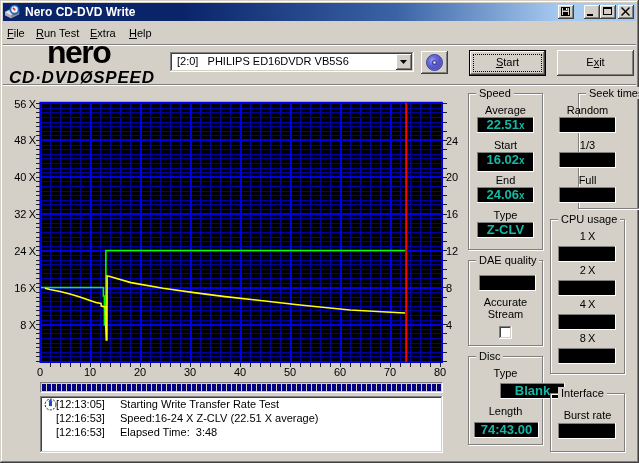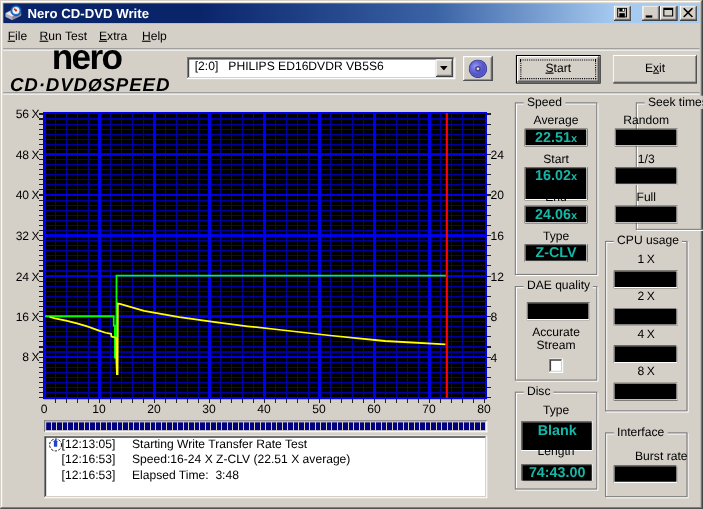--- a/index.html
+++ b/index.html
@@ -163,21 +163,21 @@
     <span class="abs" style="left:80px;top:30px;">Elapsed Time:&nbsp; 3:48</span>
 </div>
 
 <div id="rightpanel">
 <div class="group" style="left:468px;top:93px;width:75px;height:157px;">
       <span class="glabel">Speed</span>
     </div>
 <div class="lbl" style="left:468px;top:104px;width:75px;">Average</div>
 <div class="lcd" style="left:477px;top:117px;width:57px;height:16px;">22.51<span style="font-size:10px;">x</span></div>
 <div class="lbl" style="left:468px;top:139px;width:75px;">Start</div>
-<div class="lcd" style="left:477px;top:152px;width:57px;height:30px;">16.02<span style="font-size:10px;">x</span></div>
+<div class="lcd" style="left:477px;top:152px;width:57px;height:20px;">16.02<span style="font-size:10px;">x</span></div>
 <div class="lbl" style="left:468px;top:174px;width:75px;">End</div>
 <div class="lcd" style="left:477px;top:187px;width:57px;height:16px;">24.06<span style="font-size:10px;">x</span></div>
 <div class="lbl" style="left:468px;top:209px;width:75px;">Type</div>
 <div class="lcd" style="left:477px;top:222px;width:57px;height:16px;">Z-CLV</div>
 <div class="group" style="left:578px;top:93px;width:91px;height:116px;padding-left:46px;">
       <span class="glabel">Seek times</span>
     </div>
 <div class="lbl" style="left:550px;top:104px;width:75px;">Random</div>
 <div class="lcd" style="left:559px;top:117px;width:57px;height:16px;"></div>
 <div class="lbl" style="left:550px;top:139px;width:75px;">1/3</div>
@@ -198,21 +198,21 @@
 <div class="group" style="left:468px;top:260px;width:75px;height:86px;">
       <span class="glabel">DAE quality</span>
     </div>
 <div class="lcd" style="left:479px;top:275px;width:57px;height:16px;"></div>
 <div class="lbl" style="left:468px;top:296px;width:75px;">Accurate<br>Stream</div>
 <div class="abs sunken2" style="left:499px;top:326px;width:13px;height:13px;background:#fff;"></div>
 <div class="group" style="left:468px;top:356px;width:75px;height:89px;">
       <span class="glabel">Disc</span>
     </div>
 <div class="lbl" style="left:468px;top:367px;width:75px;">Type</div>
-<div class="lcd" style="left:474px;top:383px;width:65px;height:27px;line-height:16px;">Blank</div>
+<div class="lcd" style="left:500px;top:383px;width:65px;height:16px;line-height:16px;">Blank</div>
 <div class="lbl" style="left:468px;top:405px;width:75px;">Length</div>
 <div class="lcd" style="left:474px;top:422px;width:65px;height:16px;line-height:16px;">74:43.00</div>
 <div class="group" style="left:550px;top:393px;width:75px;height:59px;">
       <span class="glabel">Interface</span>
     </div>
-<div class="lbl" style="left:550px;top:409px;width:75px;text-align:right;">Burst rate</div>
+<div class="lbl" style="left:550px;top:409px;width:75px;">Burst rate</div>
 <div class="lcd" style="left:558px;top:423px;width:58px;height:16px;"></div>
 </div>
 
 </body></html>

